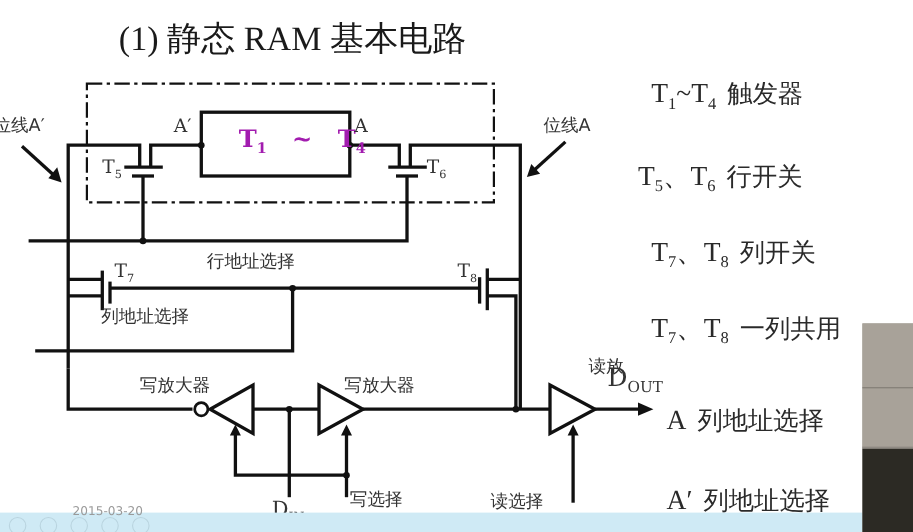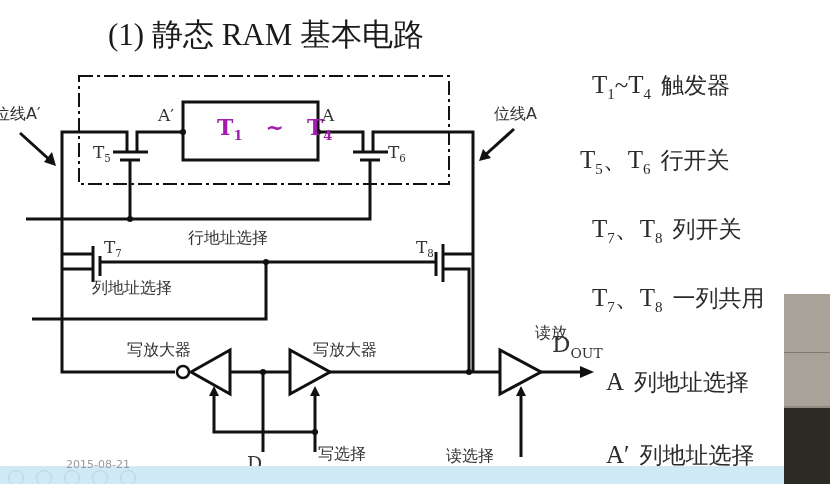--- a/index.html
+++ b/index.html
@@ -117,21 +117,21 @@
 <div class="abs lbl cn" style="left:446px;top:446px;font-size:16px;">读选择</div>
 
 <div class="abs leg" style="left:592px;top:70px;"><span>T</span><sub>1</sub><span>~</span><span>T</span><sub>4</sub><span class="cnt">触发器</span></div>
 <div class="abs leg" style="left:580px;top:143px;"><span>T</span><sub>5</sub><span>、</span><span>T</span><sub>6</sub><span class="cnt">行开关</span></div>
 <div class="abs leg" style="left:592px;top:212px;"><span>T</span><sub>7</sub><span>、</span><span>T</span><sub>8</sub><span class="cnt">列开关</span></div>
 <div class="abs leg" style="left:592px;top:281px;"><span>T</span><sub>7</sub><span>、</span><span>T</span><sub>8</sub><span class="cnt">一列共用</span></div>
 <div class="abs leg" style="left:606px;top:367px;"><span>A</span><span class="cnt">列地址选择</span></div>
 <div class="abs leg" style="left:606px;top:440px;"><span>A′</span><span class="cnt">列地址选择</span></div>
 
 <div id="band"></div>
-<div id="date" class="abs">2015-08-21</div>
+<div id="date" class="abs">2015-03-20</div>
 <div class="ctl" style="left:8px;"></div>
 <div class="ctl" style="left:36px;"></div>
 <div class="ctl" style="left:64px;"></div>
 <div class="ctl" style="left:92px;"></div>
 <div class="ctl" style="left:120px;"></div>
 
 <div id="video">
   <div class="top"></div>
     <div class="mid"></div>
     <div class="bot"></div>

